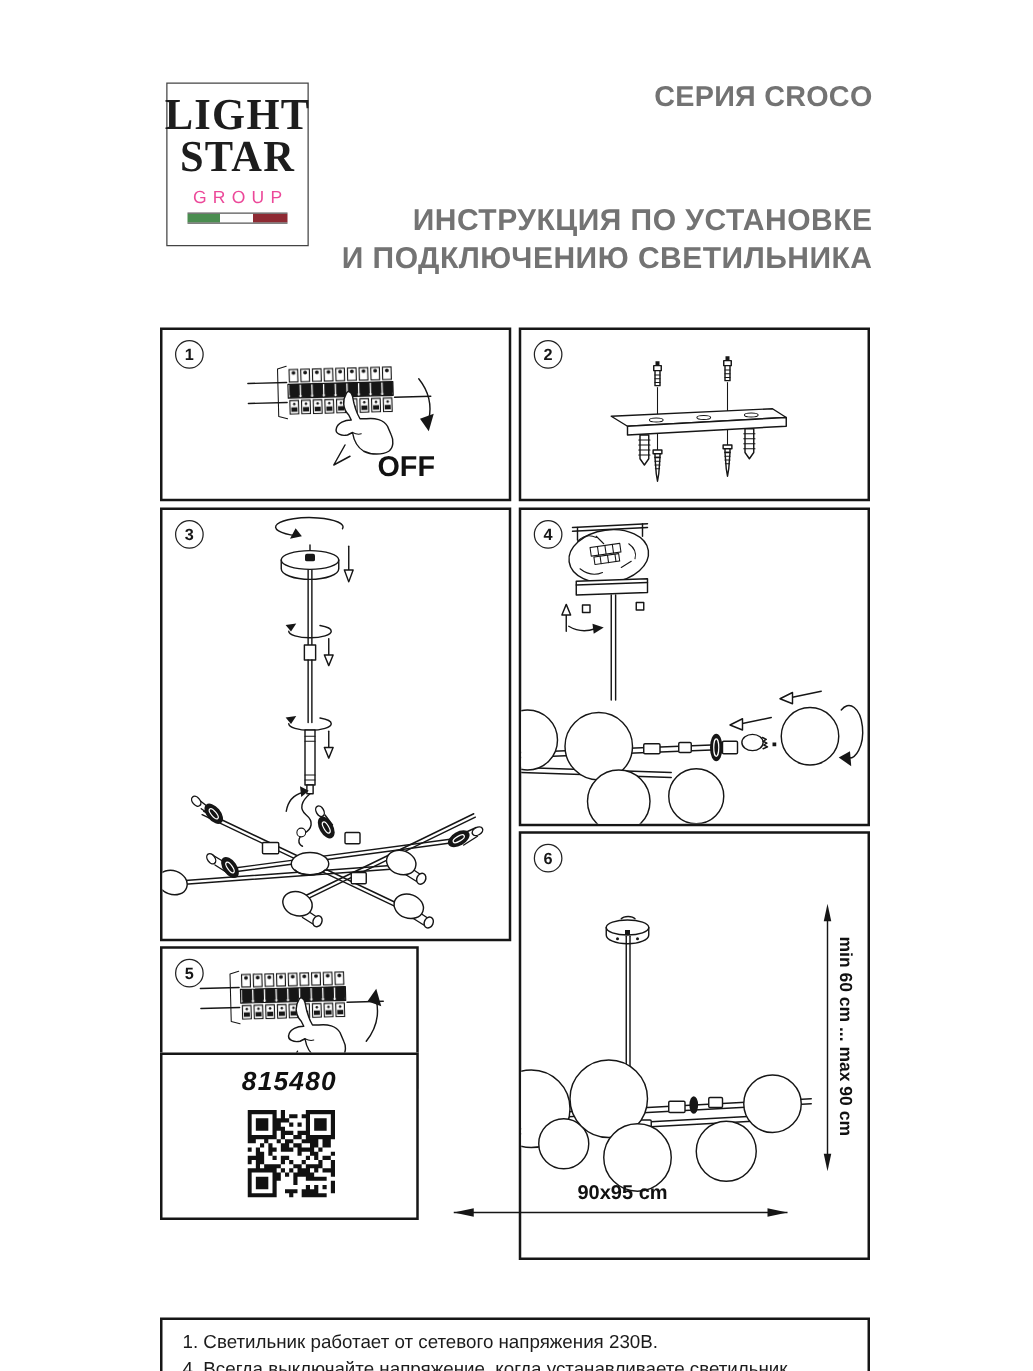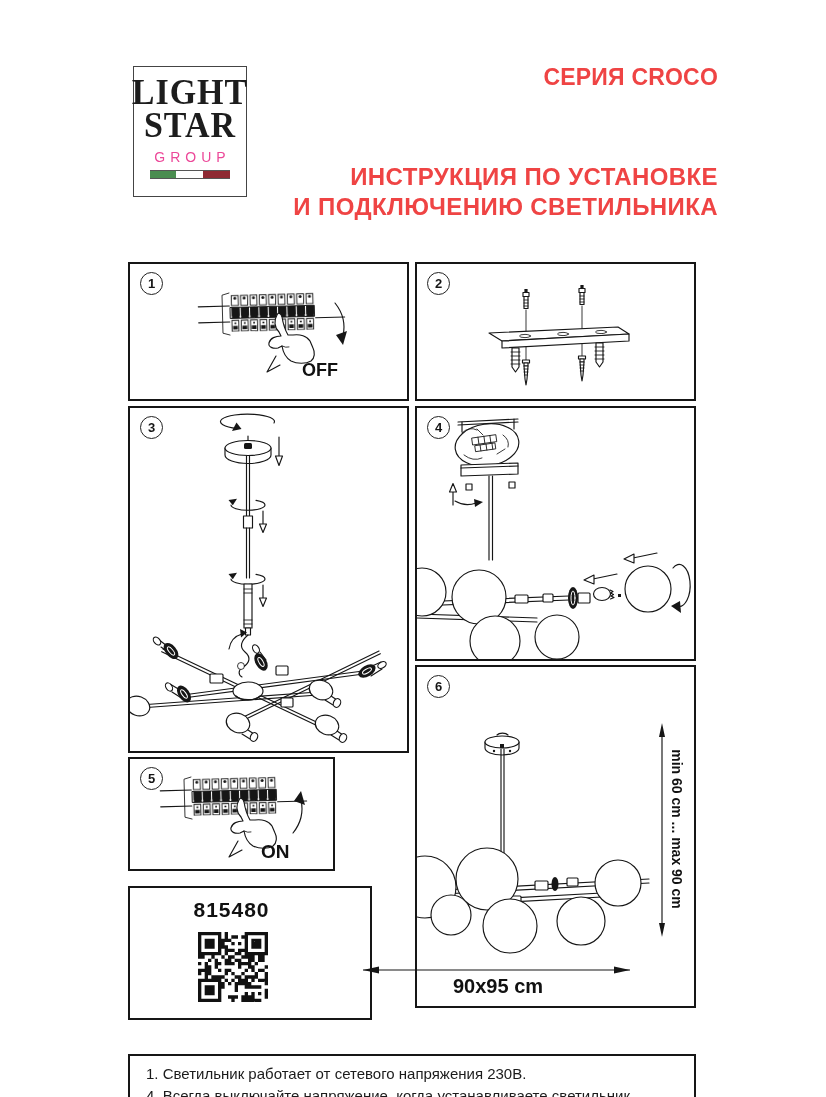--- a/index.html
+++ b/index.html
@@ -9,21 +9,21 @@
   
   #logo-box{left:133px;top:66px;width:114px;height:131px;border:1px solid #444;
             display:flex;flex-direction:column;align-items:center;box-sizing:border-box;}
   .logo-word{font-family:"Liberation Serif","DejaVu Serif",serif;font-weight:bold;
              font-size:34px;line-height:33px;letter-spacing:1px;color:#1d1d1d;transform:scaleY(1.04);}
   #logo-line1{margin-top:9px;}
   .logo-group{font-size:14px;letter-spacing:5px;color:#ec4899;margin-top:7px;margin-left:5px;}
   .flag{width:80px;height:7px;margin-top:5px;border-top:1px solid #555;border-bottom:1px solid #555;
         background:linear-gradient(to right,#4a8d50 0 33%,#fdfdfd 33% 66%,#8e2a33 66% 100%);}
   
-  .hdr{right:108px;text-align:center;font-weight:bold;color:#ef4444;white-space:nowrap;}
+  .hdr{right:128px;text-align:center;font-weight:bold;color:#737373;white-space:nowrap;}
   .hdr-sm{font-size:23px;letter-spacing:0.2px;}
   .hdr-lg{font-size:24px;letter-spacing:0.4px;}
   
   .panel{position:absolute;border:2px solid #161616;box-sizing:border-box;background:#fff;}
   .badge{position:absolute;left:10px;top:8px;width:23px;height:23px;border:1.4px solid #222;
          border-radius:50%;display:flex;align-items:center;justify-content:center;
          font-size:13px;font-weight:bold;box-sizing:border-box;}
   .dlabel{position:absolute;font-weight:bold;color:#111;white-space:nowrap;}
   svg{display:block;}
   .ln{stroke:#161616;stroke-width:1.15;fill:none;stroke-linecap:round;stroke-linejoin:round;}
@@ -94,21 +94,21 @@
   <div class="panel" style="left:128px;top:262px;width:281px;height:139px;">
     <div class="badge">1</div>
     <svg width="277" height="135" viewBox="0 0 277 135">
       <g class="ln">
         <use href="#cb" transform="translate(100,31) rotate(-1.5)"></use>
         <path d="M205,39 q12,15 8,33"></path>
         <path d="M217,67 l-4,14 -7,-10 z" class="df"></path>
         <use href="#hand"></use>
       </g>
     </svg>
-    <span class="dlabel" style="left:172px;top:96px;font-size:18px;">OFF</span>
+    <span class="dlabel" style="left:172px;top:96px;font-size:23px;">OFF</span>
   </div>
 
   <div class="panel" style="left:415px;top:262px;width:281px;height:139px;">
     <div class="badge">2</div>
     <svg width="277" height="135" viewBox="0 0 277 135">
       <g class="ln">
 
         <line class="thin" x1="109" y1="46" x2="109" y2="96"></line>
         <line class="thin" x1="165" y1="42" x2="165" y2="92"></line>
 
@@ -330,21 +330,21 @@
       <g class="ln">
         <use href="#cb" transform="translate(62,20) rotate(-1.5)"></use>
         <path d="M163,74 q12,-15 8,-33"></path>
         <path d="M175,46 l-4,-14 -7,10 z" class="df"></path>
         <use href="#hand" transform="translate(-38,-10)"></use>
       </g>
     </svg>
     <span class="dlabel" style="left:131px;top:82px;font-size:19px;">ON</span>
   </div>
 
-  <div class="panel" style="left:128px;top:886px;width:244px;height:134px;">
+  <div class="panel" style="left:128px;top:842px;width:207px;height:134px;font-style:italic;">
     <div class="dlabel" style="left:0;top:10px;width:203px;text-align:center;font-size:21px;letter-spacing:1px;">815480</div>
     <svg id="qr-svg" class="abs" style="left:68px;top:44px;" width="70" height="70" viewBox="0 0 70 70">
         <path d="M0.00,0.00h3.33v3.33h-3.33zM3.33,0.00h3.33v3.33h-3.33zM6.67,0.00h3.33v3.33h-3.33zM10.00,0.00h3.33v3.33h-3.33zM13.33,0.00h3.33v3.33h-3.33zM16.67,0.00h3.33v3.33h-3.33zM20.00,0.00h3.33v3.33h-3.33zM26.67,0.00h3.33v3.33h-3.33zM46.67,0.00h3.33v3.33h-3.33zM50.00,0.00h3.33v3.33h-3.33zM53.33,0.00h3.33v3.33h-3.33zM56.67,0.00h3.33v3.33h-3.33zM60.00,0.00h3.33v3.33h-3.33zM63.33,0.00h3.33v3.33h-3.33zM66.67,0.00h3.33v3.33h-3.33zM0.00,3.33h3.33v3.33h-3.33zM20.00,3.33h3.33v3.33h-3.33zM26.67,3.33h3.33v3.33h-3.33zM33.33,3.33h3.33v3.33h-3.33zM36.67,3.33h3.33v3.33h-3.33zM43.33,3.33h3.33v3.33h-3.33zM46.67,3.33h3.33v3.33h-3.33zM66.67,3.33h3.33v3.33h-3.33zM0.00,6.67h3.33v3.33h-3.33zM6.67,6.67h3.33v3.33h-3.33zM10.00,6.67h3.33v3.33h-3.33zM13.33,6.67h3.33v3.33h-3.33zM20.00,6.67h3.33v3.33h-3.33zM23.33,6.67h3.33v3.33h-3.33zM26.67,6.67h3.33v3.33h-3.33zM30.00,6.67h3.33v3.33h-3.33zM46.67,6.67h3.33v3.33h-3.33zM53.33,6.67h3.33v3.33h-3.33zM56.67,6.67h3.33v3.33h-3.33zM60.00,6.67h3.33v3.33h-3.33zM66.67,6.67h3.33v3.33h-3.33zM0.00,10.00h3.33v3.33h-3.33zM6.67,10.00h3.33v3.33h-3.33zM10.00,10.00h3.33v3.33h-3.33zM13.33,10.00h3.33v3.33h-3.33zM20.00,10.00h3.33v3.33h-3.33zM23.33,10.00h3.33v3.33h-3.33zM33.33,10.00h3.33v3.33h-3.33zM40.00,10.00h3.33v3.33h-3.33zM46.67,10.00h3.33v3.33h-3.33zM53.33,10.00h3.33v3.33h-3.33zM56.67,10.00h3.33v3.33h-3.33zM60.00,10.00h3.33v3.33h-3.33zM66.67,10.00h3.33v3.33h-3.33zM0.00,13.33h3.33v3.33h-3.33zM6.67,13.33h3.33v3.33h-3.33zM10.00,13.33h3.33v3.33h-3.33zM13.33,13.33h3.33v3.33h-3.33zM20.00,13.33h3.33v3.33h-3.33zM23.33,13.33h3.33v3.33h-3.33zM26.67,13.33h3.33v3.33h-3.33zM46.67,13.33h3.33v3.33h-3.33zM53.33,13.33h3.33v3.33h-3.33zM56.67,13.33h3.33v3.33h-3.33zM60.00,13.33h3.33v3.33h-3.33zM66.67,13.33h3.33v3.33h-3.33zM0.00,16.67h3.33v3.33h-3.33zM20.00,16.67h3.33v3.33h-3.33zM26.67,16.67h3.33v3.33h-3.33zM30.00,16.67h3.33v3.33h-3.33zM33.33,16.67h3.33v3.33h-3.33zM40.00,16.67h3.33v3.33h-3.33zM43.33,16.67h3.33v3.33h-3.33zM46.67,16.67h3.33v3.33h-3.33zM66.67,16.67h3.33v3.33h-3.33zM0.00,20.00h3.33v3.33h-3.33zM3.33,20.00h3.33v3.33h-3.33zM6.67,20.00h3.33v3.33h-3.33zM10.00,20.00h3.33v3.33h-3.33zM13.33,20.00h3.33v3.33h-3.33zM16.67,20.00h3.33v3.33h-3.33zM20.00,20.00h3.33v3.33h-3.33zM26.67,20.00h3.33v3.33h-3.33zM36.67,20.00h3.33v3.33h-3.33zM40.00,20.00h3.33v3.33h-3.33zM46.67,20.00h3.33v3.33h-3.33zM50.00,20.00h3.33v3.33h-3.33zM53.33,20.00h3.33v3.33h-3.33zM56.67,20.00h3.33v3.33h-3.33zM60.00,20.00h3.33v3.33h-3.33zM63.33,20.00h3.33v3.33h-3.33zM66.67,20.00h3.33v3.33h-3.33zM0.00,23.33h3.33v3.33h-3.33zM3.33,23.33h3.33v3.33h-3.33zM13.33,23.33h3.33v3.33h-3.33zM23.33,23.33h3.33v3.33h-3.33zM30.00,23.33h3.33v3.33h-3.33zM33.33,23.33h3.33v3.33h-3.33zM43.33,23.33h3.33v3.33h-3.33zM46.67,23.33h3.33v3.33h-3.33zM50.00,23.33h3.33v3.33h-3.33zM53.33,23.33h3.33v3.33h-3.33zM60.00,23.33h3.33v3.33h-3.33zM63.33,23.33h3.33v3.33h-3.33zM10.00,26.67h3.33v3.33h-3.33zM16.67,26.67h3.33v3.33h-3.33zM26.67,26.67h3.33v3.33h-3.33zM30.00,26.67h3.33v3.33h-3.33zM36.67,26.67h3.33v3.33h-3.33zM40.00,26.67h3.33v3.33h-3.33zM50.00,26.67h3.33v3.33h-3.33zM53.33,26.67h3.33v3.33h-3.33zM60.00,26.67h3.33v3.33h-3.33zM63.33,26.67h3.33v3.33h-3.33zM0.00,30.00h3.33v3.33h-3.33zM6.67,30.00h3.33v3.33h-3.33zM16.67,30.00h3.33v3.33h-3.33zM20.00,30.00h3.33v3.33h-3.33zM26.67,30.00h3.33v3.33h-3.33zM30.00,30.00h3.33v3.33h-3.33zM33.33,30.00h3.33v3.33h-3.33zM40.00,30.00h3.33v3.33h-3.33zM43.33,30.00h3.33v3.33h-3.33zM46.67,30.00h3.33v3.33h-3.33zM50.00,30.00h3.33v3.33h-3.33zM56.67,30.00h3.33v3.33h-3.33zM6.67,33.33h3.33v3.33h-3.33zM10.00,33.33h3.33v3.33h-3.33zM16.67,33.33h3.33v3.33h-3.33zM40.00,33.33h3.33v3.33h-3.33zM50.00,33.33h3.33v3.33h-3.33zM53.33,33.33h3.33v3.33h-3.33zM66.67,33.33h3.33v3.33h-3.33zM0.00,36.67h3.33v3.33h-3.33zM3.33,36.67h3.33v3.33h-3.33zM6.67,36.67h3.33v3.33h-3.33zM10.00,36.67h3.33v3.33h-3.33zM20.00,36.67h3.33v3.33h-3.33zM26.67,36.67h3.33v3.33h-3.33zM30.00,36.67h3.33v3.33h-3.33zM46.67,36.67h3.33v3.33h-3.33zM53.33,36.67h3.33v3.33h-3.33zM60.00,36.67h3.33v3.33h-3.33zM63.33,36.67h3.33v3.33h-3.33zM0.00,40.00h3.33v3.33h-3.33zM6.67,40.00h3.33v3.33h-3.33zM10.00,40.00h3.33v3.33h-3.33zM26.67,40.00h3.33v3.33h-3.33zM33.33,40.00h3.33v3.33h-3.33zM43.33,40.00h3.33v3.33h-3.33zM56.67,40.00h3.33v3.33h-3.33zM66.67,40.00h3.33v3.33h-3.33zM6.67,43.33h3.33v3.33h-3.33zM13.33,43.33h3.33v3.33h-3.33zM16.67,43.33h3.33v3.33h-3.33zM20.00,43.33h3.33v3.33h-3.33zM23.33,43.33h3.33v3.33h-3.33zM36.67,43.33h3.33v3.33h-3.33zM40.00,43.33h3.33v3.33h-3.33zM46.67,43.33h3.33v3.33h-3.33zM50.00,43.33h3.33v3.33h-3.33zM53.33,43.33h3.33v3.33h-3.33zM56.67,43.33h3.33v3.33h-3.33zM66.67,43.33h3.33v3.33h-3.33zM0.00,46.67h3.33v3.33h-3.33zM3.33,46.67h3.33v3.33h-3.33zM6.67,46.67h3.33v3.33h-3.33zM10.00,46.67h3.33v3.33h-3.33zM13.33,46.67h3.33v3.33h-3.33zM16.67,46.67h3.33v3.33h-3.33zM20.00,46.67h3.33v3.33h-3.33zM26.67,46.67h3.33v3.33h-3.33zM33.33,46.67h3.33v3.33h-3.33zM40.00,46.67h3.33v3.33h-3.33zM43.33,46.67h3.33v3.33h-3.33zM46.67,46.67h3.33v3.33h-3.33zM53.33,46.67h3.33v3.33h-3.33zM60.00,46.67h3.33v3.33h-3.33zM63.33,46.67h3.33v3.33h-3.33zM66.67,46.67h3.33v3.33h-3.33zM0.00,50.00h3.33v3.33h-3.33zM20.00,50.00h3.33v3.33h-3.33zM23.33,50.00h3.33v3.33h-3.33zM30.00,50.00h3.33v3.33h-3.33zM36.67,50.00h3.33v3.33h-3.33zM40.00,50.00h3.33v3.33h-3.33zM43.33,50.00h3.33v3.33h-3.33zM46.67,50.00h3.33v3.33h-3.33zM50.00,50.00h3.33v3.33h-3.33zM66.67,50.00h3.33v3.33h-3.33zM0.00,53.33h3.33v3.33h-3.33zM6.67,53.33h3.33v3.33h-3.33zM10.00,53.33h3.33v3.33h-3.33zM13.33,53.33h3.33v3.33h-3.33zM20.00,53.33h3.33v3.33h-3.33zM23.33,53.33h3.33v3.33h-3.33zM36.67,53.33h3.33v3.33h-3.33zM46.67,53.33h3.33v3.33h-3.33zM50.00,53.33h3.33v3.33h-3.33zM53.33,53.33h3.33v3.33h-3.33zM56.67,53.33h3.33v3.33h-3.33zM60.00,53.33h3.33v3.33h-3.33zM0.00,56.67h3.33v3.33h-3.33zM6.67,56.67h3.33v3.33h-3.33zM10.00,56.67h3.33v3.33h-3.33zM13.33,56.67h3.33v3.33h-3.33zM20.00,56.67h3.33v3.33h-3.33zM36.67,56.67h3.33v3.33h-3.33zM66.67,56.67h3.33v3.33h-3.33zM0.00,60.00h3.33v3.33h-3.33zM6.67,60.00h3.33v3.33h-3.33zM10.00,60.00h3.33v3.33h-3.33zM13.33,60.00h3.33v3.33h-3.33zM20.00,60.00h3.33v3.33h-3.33zM46.67,60.00h3.33v3.33h-3.33zM53.33,60.00h3.33v3.33h-3.33zM60.00,60.00h3.33v3.33h-3.33zM66.67,60.00h3.33v3.33h-3.33zM0.00,63.33h3.33v3.33h-3.33zM20.00,63.33h3.33v3.33h-3.33zM30.00,63.33h3.33v3.33h-3.33zM33.33,63.33h3.33v3.33h-3.33zM36.67,63.33h3.33v3.33h-3.33zM43.33,63.33h3.33v3.33h-3.33zM46.67,63.33h3.33v3.33h-3.33zM50.00,63.33h3.33v3.33h-3.33zM53.33,63.33h3.33v3.33h-3.33zM66.67,63.33h3.33v3.33h-3.33zM0.00,66.67h3.33v3.33h-3.33zM3.33,66.67h3.33v3.33h-3.33zM6.67,66.67h3.33v3.33h-3.33zM10.00,66.67h3.33v3.33h-3.33zM13.33,66.67h3.33v3.33h-3.33zM16.67,66.67h3.33v3.33h-3.33zM20.00,66.67h3.33v3.33h-3.33zM33.33,66.67h3.33v3.33h-3.33zM43.33,66.67h3.33v3.33h-3.33zM46.67,66.67h3.33v3.33h-3.33zM50.00,66.67h3.33v3.33h-3.33zM53.33,66.67h3.33v3.33h-3.33zM56.67,66.67h3.33v3.33h-3.33zM60.00,66.67h3.33v3.33h-3.33z" fill="#111"></path>
       </svg>
   </div>
 
   <div class="panel" style="left:415px;top:665px;width:281px;height:343px;">
     <div class="badge">6</div>
     <svg width="277" height="339" viewBox="0 0 277 339">
       <g class="ln">
@@ -381,20 +381,20 @@
       </g>
     </svg>
     <span class="dlabel abs" style="left:260px;top:162px;transform:translate(-50%,-50%) rotate(90deg);font-size:14px;">min 60 cm ... max 90 cm</span>
   </div>
 
   <svg class="abs" style="left:350px;top:962px;pointer-events:none;" width="300" height="16" viewBox="0 0 300 16">
     <line x1="13" y1="8" x2="280" y2="8" stroke="#161616" stroke-width="1.2"></line>
     <path d="M13,8 l16,-3.4 v6.8 z" fill="#161616"></path>
     <path d="M280,8 l-16,-3.4 v6.8 z" fill="#161616"></path>
   </svg>
-  <span class="dlabel abs" style="left:498px;top:975px;transform:translateX(-50%);font-size:20px;">90x95 cm</span>
+  <span class="dlabel abs" style="left:498px;top:946px;transform:translateX(-50%);font-size:16px;">90x95 cm</span>
 
   <div class="abs" id="footer-box">
     <div>1. Светильник работает от сетевого напряжения 230В.</div>
     <div>4. Всегда выключайте напряжение, когда устанавливаете светильник.</div>
   </div>
 
 </div>
 
 </body></html>

